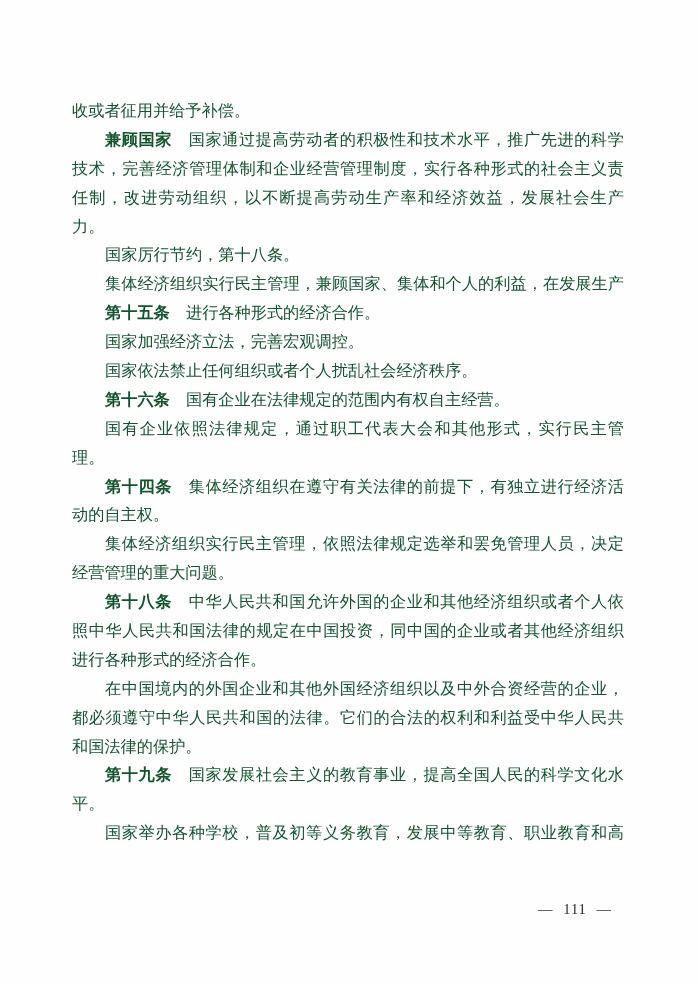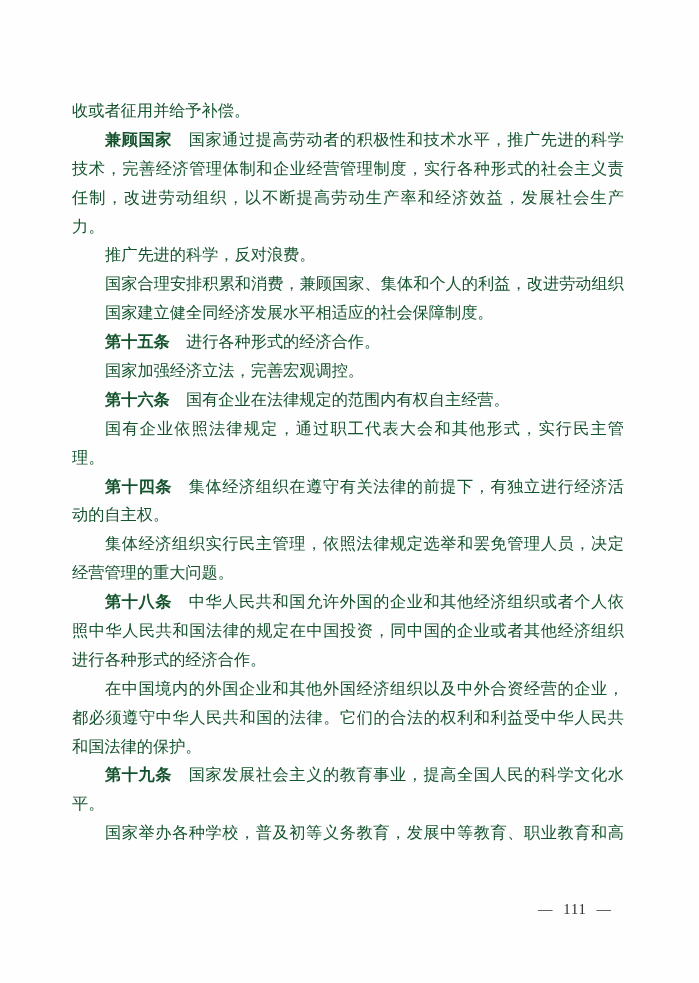--- a/index.html
+++ b/index.html
@@ -61,25 +61,25 @@
 </head>
 <body>
 
 <div class="page">
   <div class="content" id="text-block">
       <div class="line"><span class="seg">收或者征用并给予补偿。</span></div>
       <div class="line indent full"><span class="seg bold">兼顾国家</span><span class="seg">　国家通过提高劳动者的积极性和技术水平，推广先进的科学</span></div>
       <div class="line full"><span class="seg">技术，完善经济管理体制和企业经营管理制度，实行各种形式的社会主义责</span></div>
       <div class="line full"><span class="seg">任制，改进劳动组织，以不断提高劳动生产率和经济效益，发展社会生产</span></div>
       <div class="line"><span class="seg">力。</span></div>
-      <div class="line indent"><span class="seg">推广先进的科学，反对浪费。</span></div>
-      <div class="line indent full"><span class="seg">国家合理安排积累和消费，兼顾国家、集体和个人的利益，改进劳动组织</span></div>
-      <div class="line indent"><span class="seg">国家建立健全同经济发展水平相适应的社会保障制度。</span></div>
+      <div class="line indent"><span class="seg">国家厉行节约，第十八条。</span></div>
+      <div class="line indent full"><span class="seg">集体经济组织实行民主管理，兼顾国家、集体和个人的利益，在发展生产</span></div>
       <div class="line indent"><span class="seg bold">第十五条</span><span class="seg">　进行各种形式的经济合作。</span></div>
       <div class="line indent"><span class="seg">国家加强经济立法，完善宏观调控。</span></div>
+      <div class="line indent"><span class="seg">国家依法禁止任何组织或者个人扰乱社会经济秩序。</span></div>
       <div class="line indent"><span class="seg bold">第十六条</span><span class="seg">　国有企业在法律规定的范围内有权自主经营。</span></div>
       <div class="line indent full"><span class="seg">国有企业依照法律规定，通过职工代表大会和其他形式，实行民主管</span></div>
       <div class="line"><span class="seg">理。</span></div>
       <div class="line indent full"><span class="seg bold">第十四条</span><span class="seg">　集体经济组织在遵守有关法律的前提下，有独立进行经济活</span></div>
       <div class="line"><span class="seg">动的自主权。</span></div>
       <div class="line indent full"><span class="seg">集体经济组织实行民主管理，依照法律规定选举和罢免管理人员，决定</span></div>
       <div class="line"><span class="seg">经营管理的重大问题。</span></div>
       <div class="line indent full"><span class="seg bold">第十八条</span><span class="seg">　中华人民共和国允许外国的企业和其他经济组织或者个人依</span></div>
       <div class="line full"><span class="seg">照中华人民共和国法律的规定在中国投资，同中国的企业或者其他经济组织</span></div>
       <div class="line"><span class="seg">进行各种形式的经济合作。</span></div>

